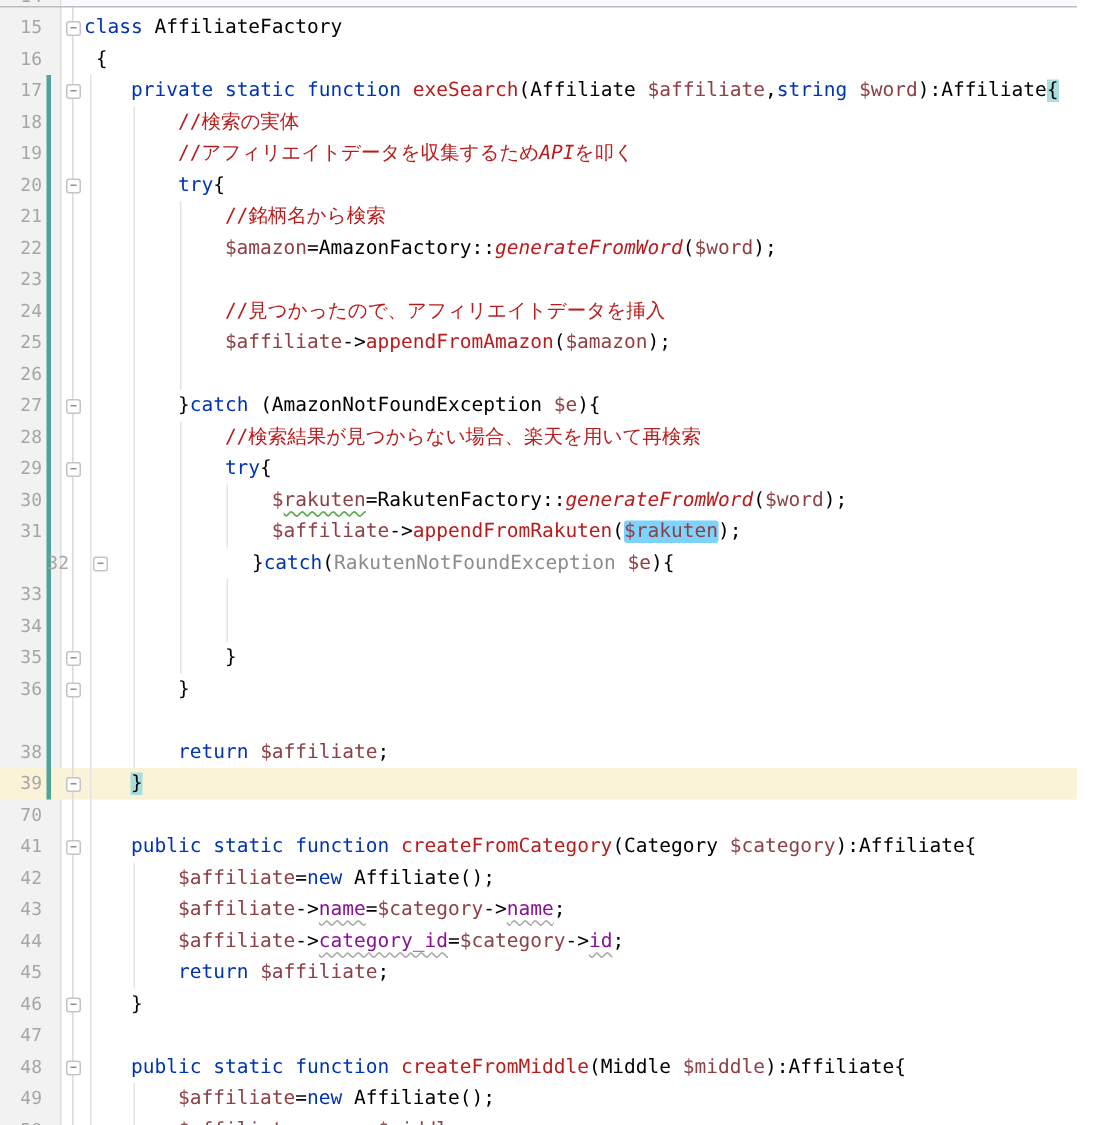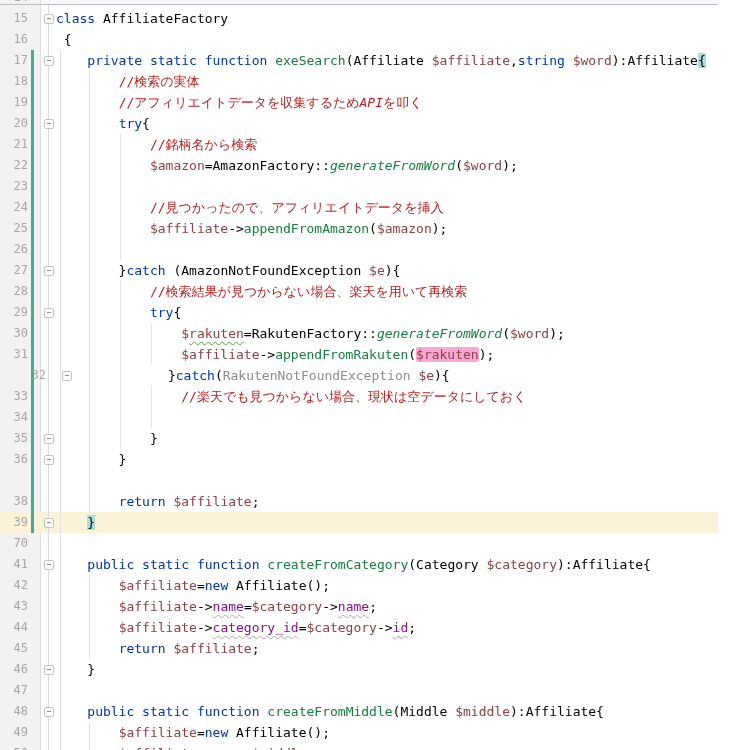--- a/index.html
+++ b/index.html
@@ -22,27 +22,27 @@
   .ln{position:absolute;left:0;top:0;width:28px;text-align:right;
       font-size:12px;line-height:21px;color:#a6a6a6;}
   .fold{position:absolute;left:44px;top:6px;width:8px;height:8px;background:#ffffff;
         border:1px solid #c4c4c4;border-radius:2px;z-index:4;}
   .fold::after{content:"";position:absolute;left:2px;top:3px;width:4px;height:1px;background:#8f8f8f;}
   .code{position:absolute;left:56px;top:0;white-space:pre;font-size:13px;line-height:21px;color:#000000;}
 
   
   .kw{color:#0033b3;}
   .cm{color:#b91c1c;}
-  .fn{color:#15803d;}
+  .fn{color:#b91c1c;}
   .it{font-style:italic;}
   .var{color:#8d4045;}
   .fld{color:#871094;}
   .gray{color:#8c8c8c;}
   .match{background:#a8dedc;}
-  .hl{background:#f9a8d4;border-radius:2px;}
+  .hl{background:#7dd3fc;border-radius:2px;}
   .sqg{text-decoration:underline wavy #57a64a 1px;text-underline-offset:3px;}
   .sqgr{text-decoration:underline wavy #aaaaaa 1px;text-underline-offset:3px;}
 </style>
 </head>
 <body>
 
 <div id="editor">
   <div class="gutter-bg"></div>
   <div class="gutter-border"></div>
   <div class="fold-connector"></div>
@@ -136,21 +136,21 @@
       <span class="ln">31</span>
       <span class="code"><span>                </span><span class="var">$affiliate</span><span>-&gt;</span><span class="fn">appendFromRakuten</span><span>(</span><span class="var hl">$rakuten</span><span>);</span></span>
     </div>
     <div class="row" style="top: 365px; margin-left: 18px;">
       <span class="ln">32</span>
       <span class="fold"></span>
       <span class="code"><span>            }</span><span class="kw">catch</span><span>(</span><span class="gray">RakutenNotFoundException</span><span> </span><span class="var">$e</span><span>){</span></span>
     </div>
     <div class="row" style="top: 386px;">
       <span class="ln">33</span>
-      <span class="code"><span>                </span><span class="cm">//楽天でも見つからない場合、現状は空データにしておく</span></span>
+      <span class="code"><span>                </span></span>
     </div>
     <div class="row" style="top: 407px; padding-left: 24px;">
       <span class="ln">34</span>
       <span class="code"></span>
     </div>
     <div class="row" style="top: 428px;">
       <span class="ln">35</span>
       <span class="fold"></span>
       <span class="code"><span>            }</span></span>
     </div>

